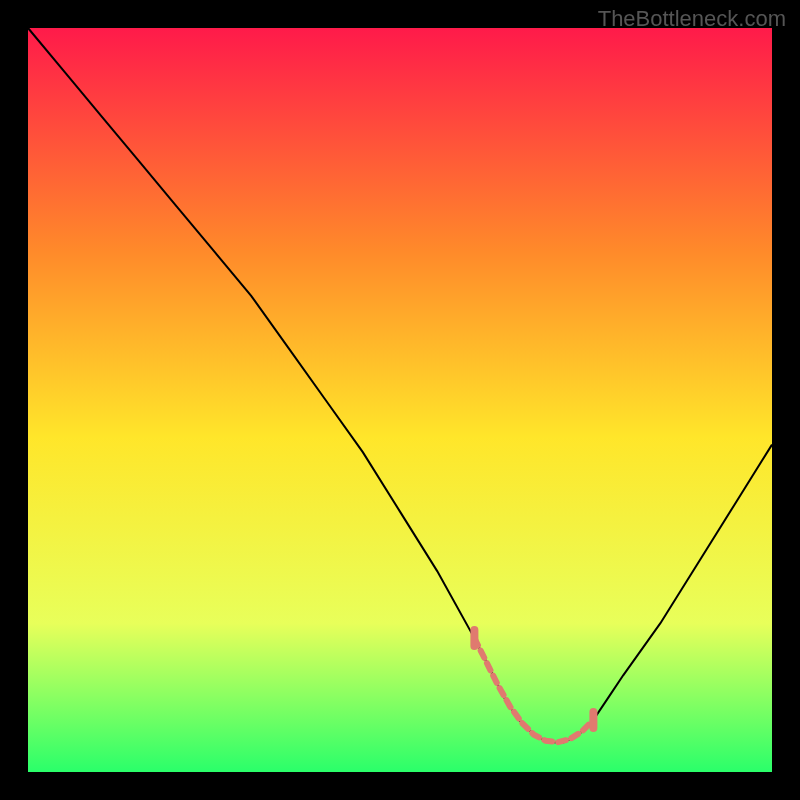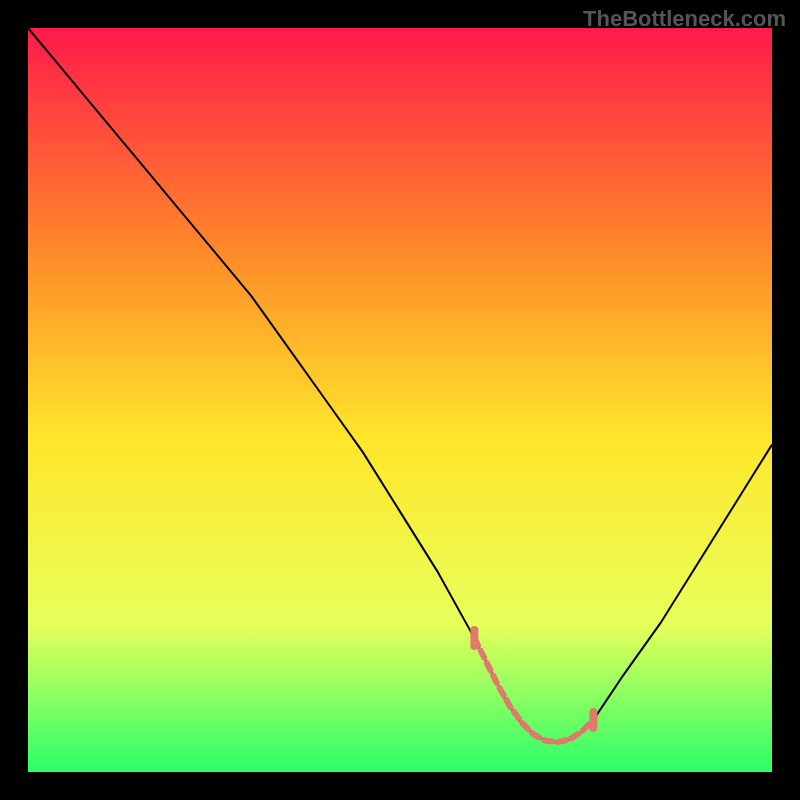--- a/index.html
+++ b/index.html
@@ -11,21 +11,21 @@
   .wrapper {
     width: 800px;
     height: 800px;
     position: relative;
   }
   .watermark {
     position: absolute;
     top: 6px;
     right: 14px;
     font-size: 22px;
-    font-weight: 700;
+    font-weight: 400;
     color: #555;
     z-index: 10;
   }
   svg {
     display: block;
   }
 </style>
 </head>
 <body>
 

